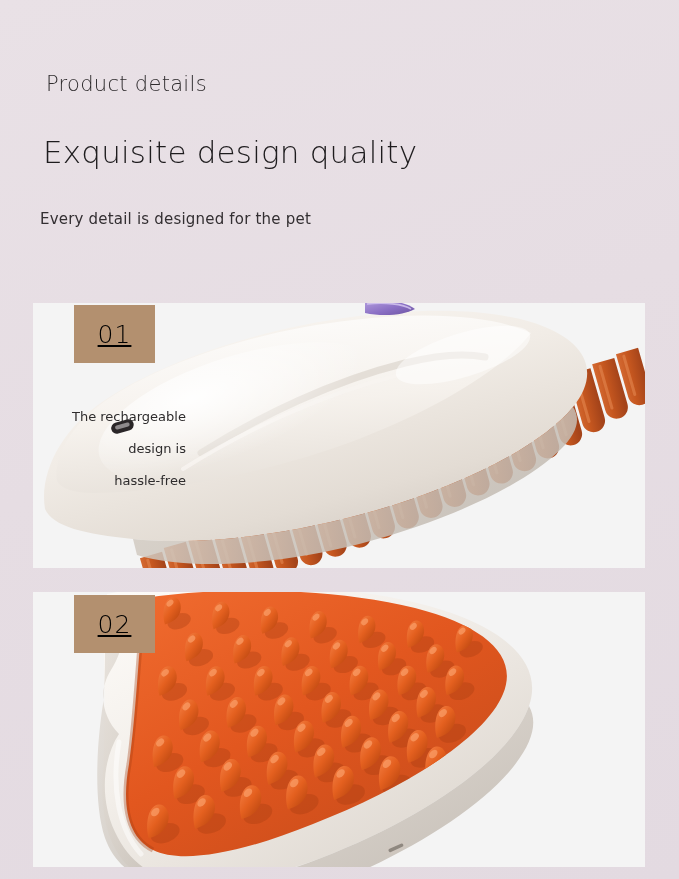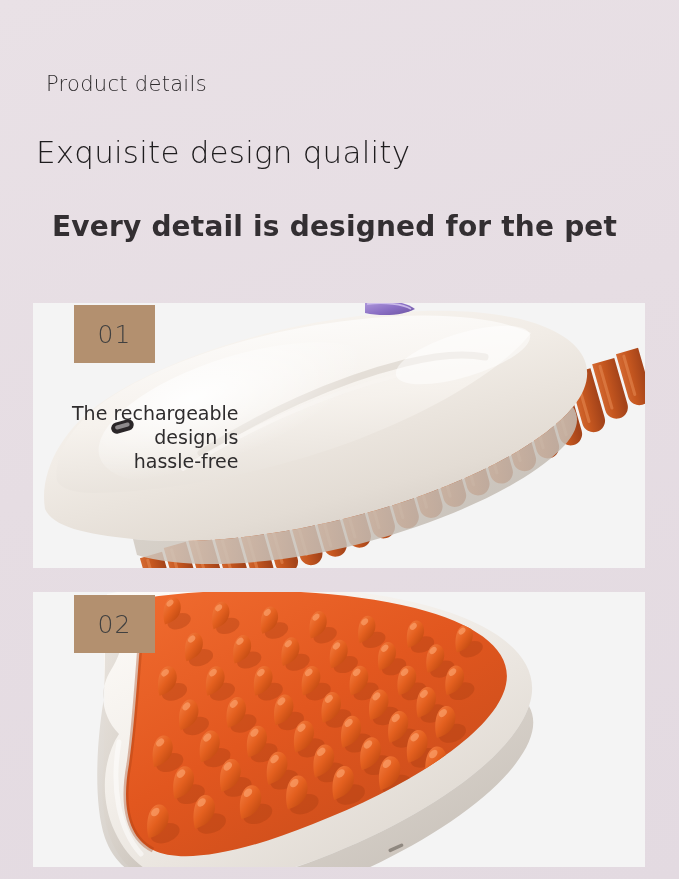--- a/index.html
+++ b/index.html
@@ -28,34 +28,34 @@
     left: 46px;
     top: 72px;
     font-size: 21px;
     font-weight: 300;
     color: #2f2c2e;
     letter-spacing: .3px;
     white-space: nowrap;
   }
   .hdr-title {
     position: absolute;
-    left: 36px;
+    left: 43px;
     top: 134px;
     font-size: 31px;
     font-weight: 300;
     color: #1e1c1e;
     letter-spacing: .2px;
     white-space: nowrap;
   }
   .hdr-sub {
     position: absolute;
-    left: 52px;
+    left: 40px;
     top: 210px;
-    font-size: 28px;
-    font-weight: 700;
+    font-size: 15px;
+    font-weight: 400;
     color: #332f32;
     letter-spacing: .2px;
     white-space: nowrap;
   }
 
   
   .card {
     position: absolute;
     left: 33px;
     width: 612px;
@@ -74,31 +74,32 @@
     background: #b3906f;
     display: flex;
     align-items: center;
     justify-content: center;
     z-index: 6;
   }
   #card-2 .badge { top: 3px; }
   .badge-num {
     font-size: 25px;
     font-weight: 300;
-    color: #404040;
+    color: #000000;
     letter-spacing: 1px;
+    text-decoration: underline;
   }
 
   .caption {
     position: absolute;
     left: 39px;
     z-index: 6;
-    font-size: 19px;
+    font-size: 13px;
     font-weight: 400;
-    line-height: 24px;
+    line-height: 32px;
     color: #2e2c2d;
     white-space: pre-line;
   }
   #card-1 .caption { top: 98px; }
   #card-2 .caption { top: 104px; }
 
   
   .art1 {
     position: absolute;
     left: 0; top: 0;

